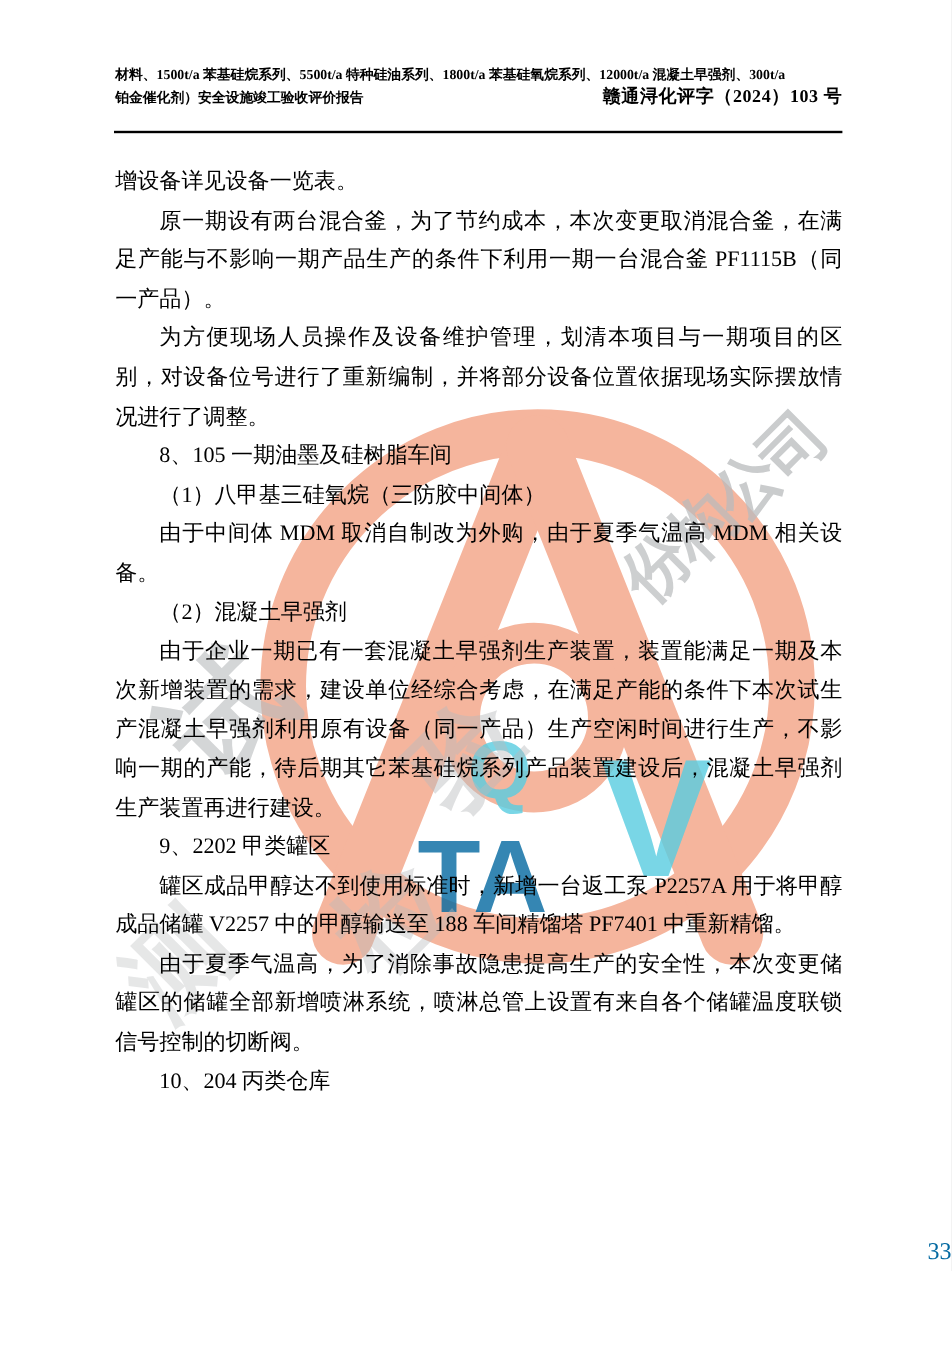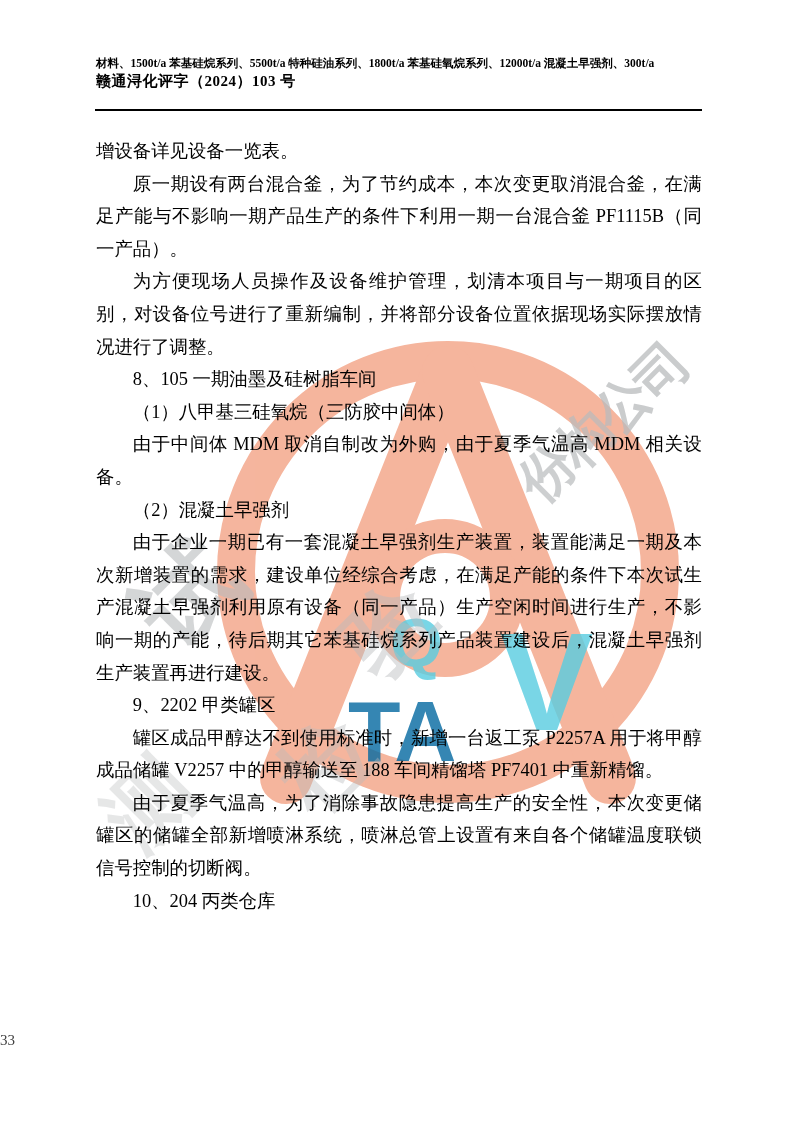--- a/index.html
+++ b/index.html
@@ -42,21 +42,21 @@
   .body-text {
     position:absolute; left:96px; width:606px; top:135px;
     font-size:18.4px; line-height:32.6px;
     text-align:justify; text-justify:inter-ideograph;
   }
   .para { margin:0; padding:0; }
   .indent { text-indent:2em; }
 
   .footer {
     position:absolute; left:0; width:100%; top:1032px;
-    text-align:left; font-size:15px; color:#404040;
+    text-align:right; font-size:20px; color:#0369a1;
   }
 </style>
 </head>
 <body>
 
 <div class="page">
 
   <div class="wm-layer">
     <svg width="793" height="1122" viewBox="0 0 793 1122">
       <g id="wm-logo" fill="none" opacity="0.9" stroke="#f4ad93">
@@ -81,20 +81,21 @@
         <span class="wm-frag" style="left: 596px; top: 378px; font-size: 54px; color: rgb(185, 187, 189); opacity: 0.75;">公</span>
         <span class="wm-frag" style="left: 634px; top: 344px; font-size: 54px; color: rgb(185, 187, 189); opacity: 0.75;">司</span>
       </div>
   </div>
 
   <div class="content">
 
     <div class="header">
       <span class="header-line">材料、1500t/a 苯基硅烷系列、5500t/a 特种硅油系列、1800t/a 苯基硅氧烷系列、12000t/a 混凝土早强剂、300t/a</span>
       <span class="header-line header-line3">
+        <span>铂金催化剂）安全设施竣工验收评价报告</span>
         <span class="doc-num">赣通浔化评字（2024）103 号</span>
       </span>
     </div>
 
     <div class="header-rule"></div>
 
     <div class="body-text">
       <p class="para">增设备详见设备一览表。</p>
       <p class="para indent">原一期设有两台混合釜，为了节约成本，本次变更取消混合釜，在满足产能与不影响一期产品生产的条件下利用一期一台混合釜 PF1115B（同一产品）。</p>
       <p class="para indent">为方便现场人员操作及设备维护管理，划清本项目与一期项目的区别，对设备位号进行了重新编制，并将部分设备位置依据现场实际摆放情况进行了调整。</p>

